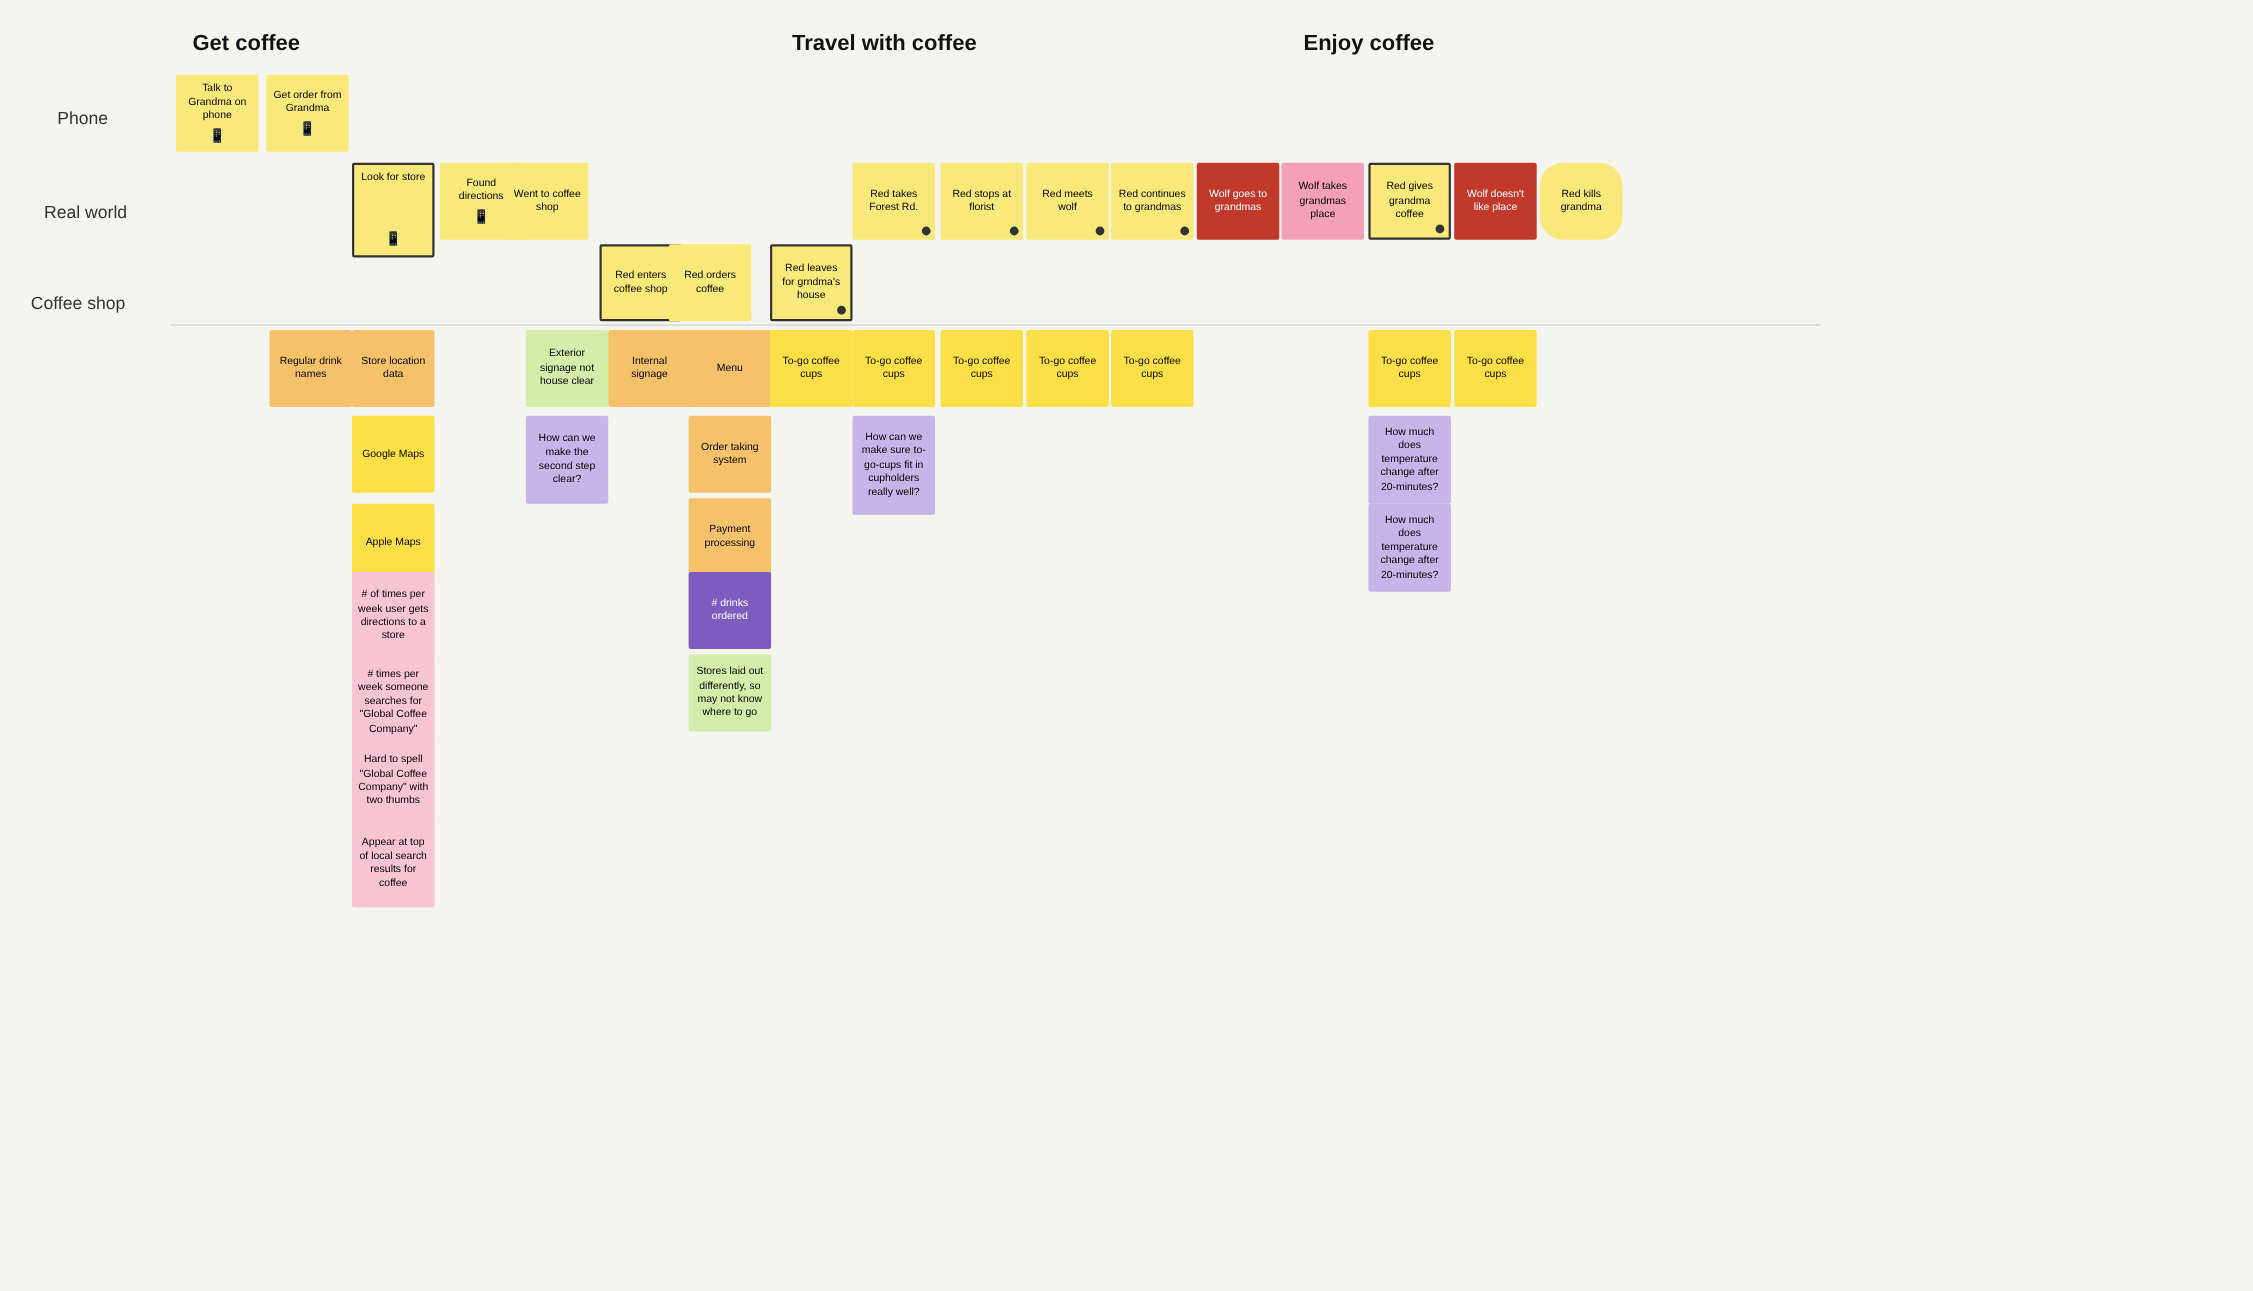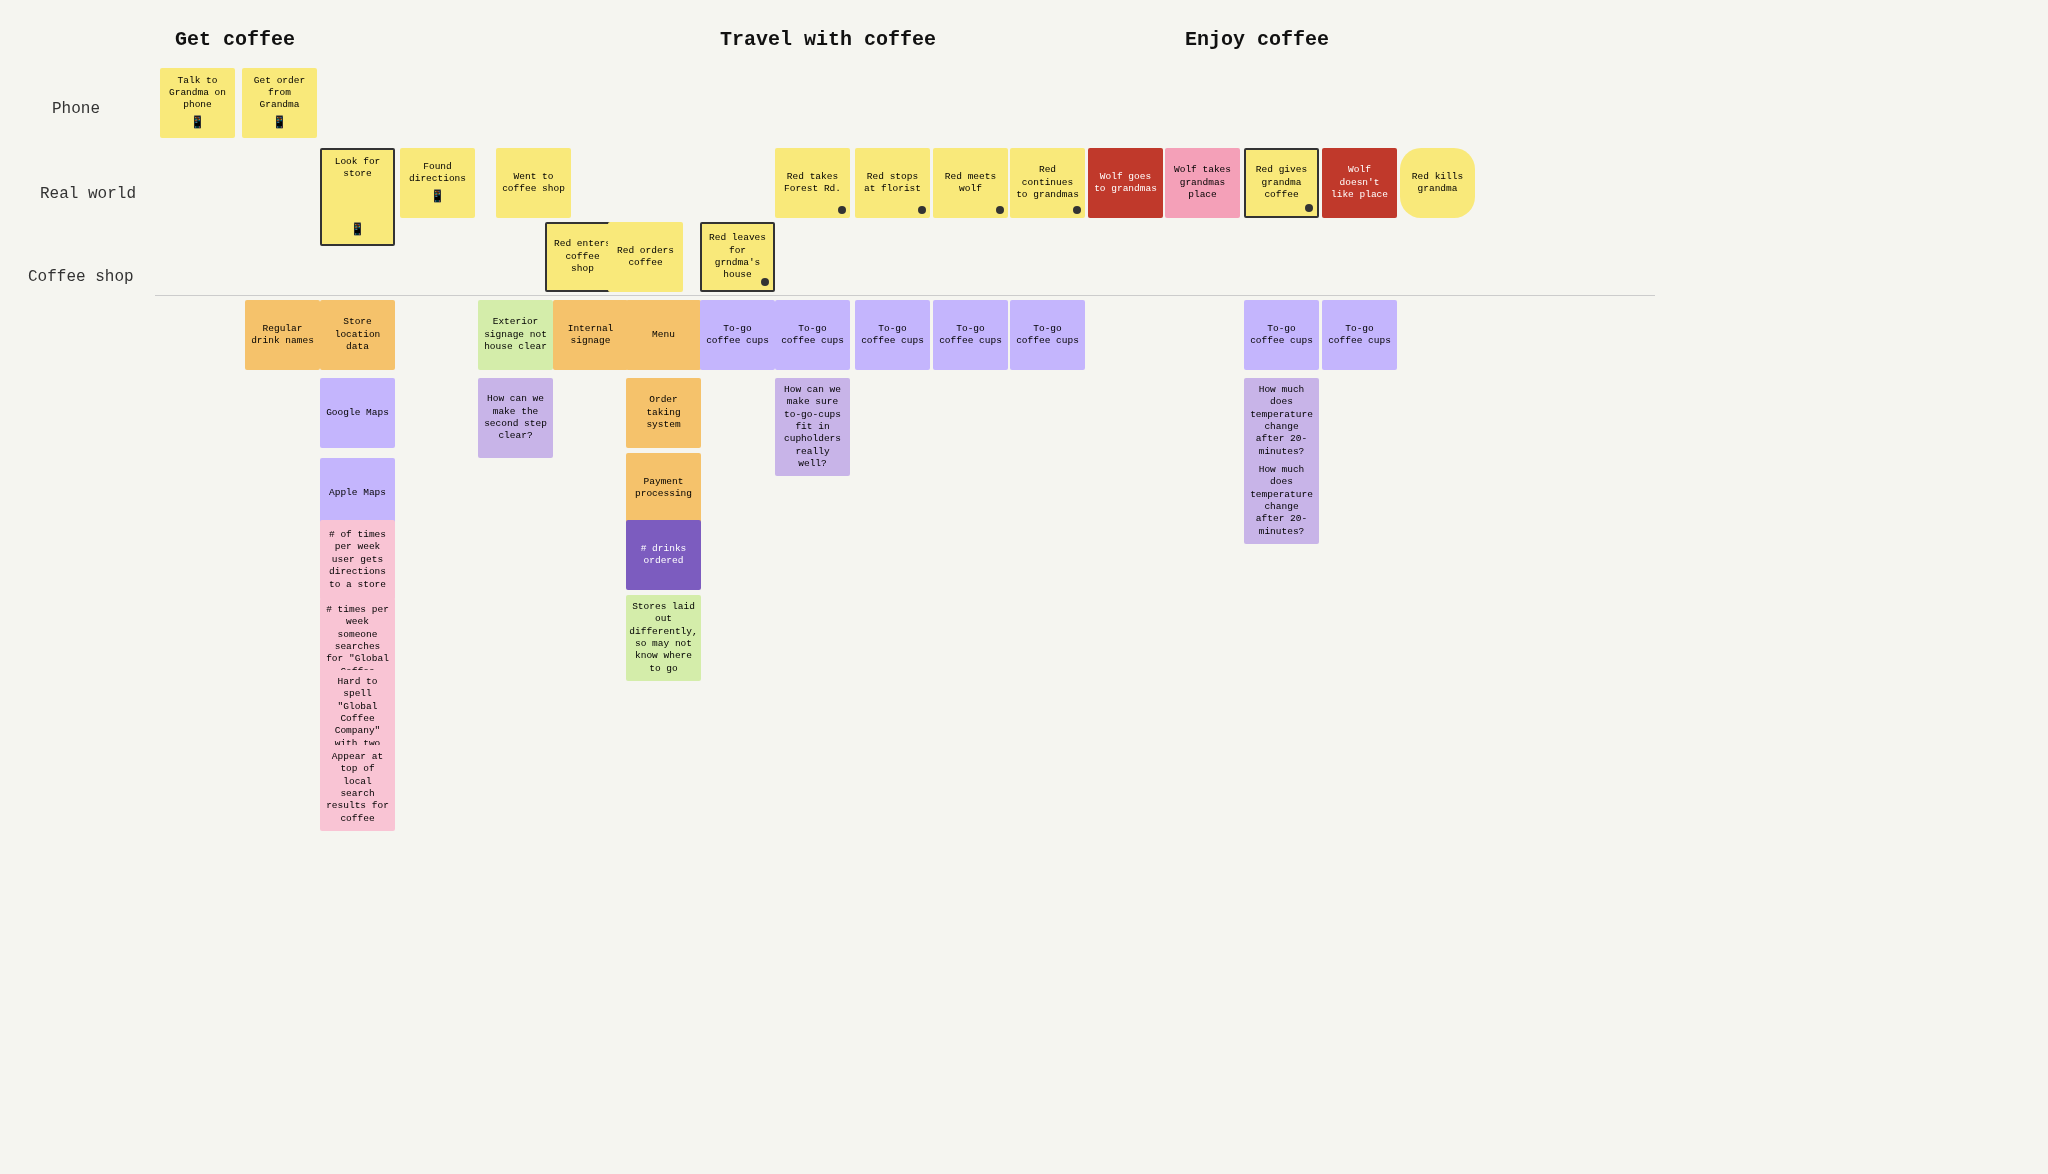--- a/index.html
+++ b/index.html
@@ -7,21 +7,20 @@
       background: #f5f5f0;
       font-family: 'Helvetica Neue', Arial, sans-serif;
       font-size: 11px;
       overflow-x: auto;
     }
     .canvas {
       width: 2048px;
       min-height: 1174px;
       position: relative;
       padding: 20px 30px;
-      font-family: Liberation Mono, monospace;
     }
     
     .section-header {
       position: absolute;
       font-size: 20px;
       font-weight: 700;
       color: #111;
     }
     
     .row-label {
@@ -41,21 +40,21 @@
       justify-content: center;
       text-align: center;
       font-size: 9.5px;
       font-weight: 500;
       padding: 6px 5px;
       line-height: 1.3;
       border-radius: 2px;
     }
     .note.yellow { background: #f9e97a; }
     .note.green-light { background: #d4edaa; }
-    .note.blue-light { background: #c4b5fd; justify-content: center; }
+    .note.blue-light { background: #fde047; justify-content: center; }
     .note.pink { background: #f4a0b8; }
     .note.purple-dark { background: #7c5cbf; color: #fff; }
     .note.red-dark { background: #c0392b; color: #fff; }
     .note.bordered { border: 2px solid #333; }
     .note.orange { background: #f5c26b; }
     .note.lavender { background: #c8b4e8; }
     .note.pink-light { background: #f9c4d4; }
     
     .phone-icon {
       font-size: 12px;
@@ -107,21 +106,21 @@
   <div class="note yellow bordered" style="left:320px; top:148px;gap:38px;">
     <span>Look for store</span>
     <span class="phone-icon">📱</span>
   </div>
 
   <div class="note yellow" style="left:400px; top:148px;">
     <span>Found directions</span>
     <span class="phone-icon">📱</span>
   </div>
 
-  <div class="note yellow" style="left:496px; top:148px;">
+  <div class="note yellow" style="left:460px; top:148px;">
     <span>Went to coffee shop</span>
   </div>
 
   <div class="note yellow bordered" style="left:545px; top:222px;">
     <span>Red enters coffee shop</span>
   </div>
 
   <div class="note yellow" style="left:608px; top:222px;align-items:flex-end;">
     <span>Red orders coffee</span>
   </div>

